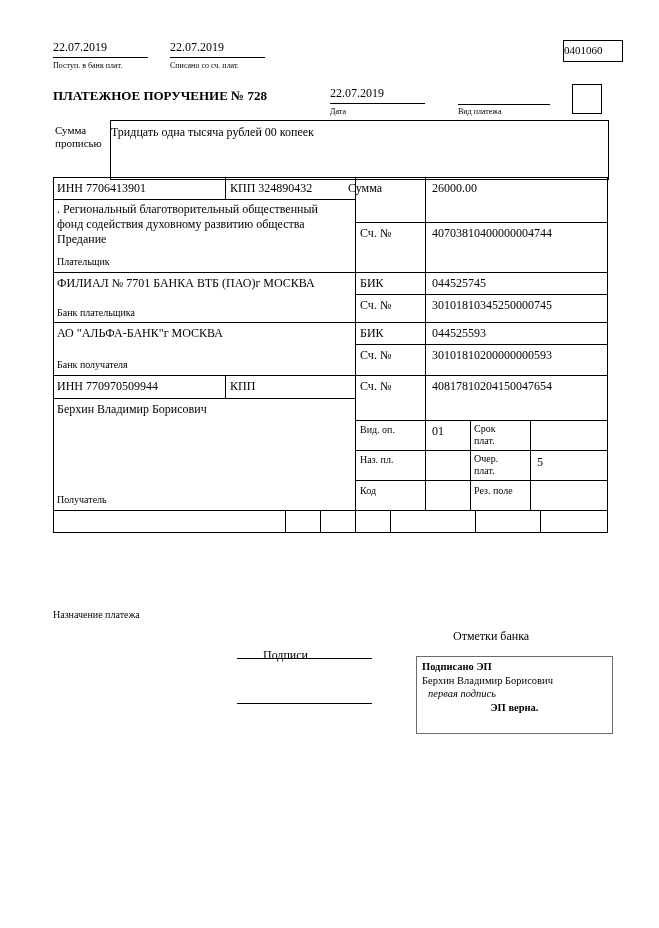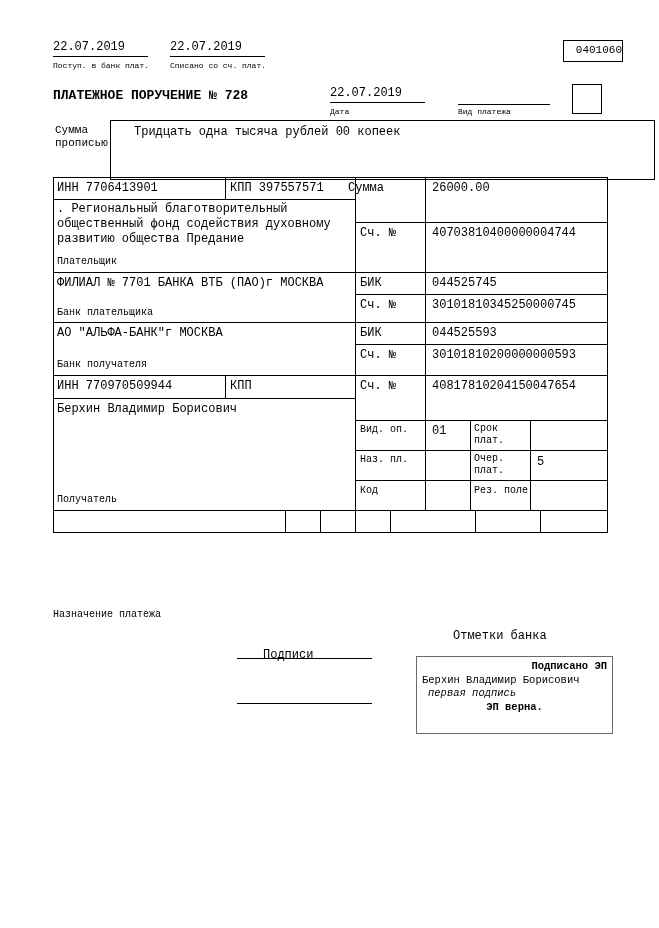--- a/index.html
+++ b/index.html
@@ -1,16 +1,16 @@
 <!DOCTYPE html>
 <html><head>
 <meta charset="utf-8">
 <style>
   html,body{margin:0;padding:0;background:#ffffff}
-  .page{position:relative;width:659px;height:928px;background:#fff;font-family:Liberation Mono, monospace;font-size:12px;color:#000;overflow:hidden}
+  .page{position:relative;width:659px;height:928px;background:#fff;font-family:Liberation Serif, serif;font-size:12px;color:#000;overflow:hidden}
   .abs{position:absolute}
   .hl{position:absolute;height:1px;background:#000}
   .vl{position:absolute;width:1px;background:#000}
   .sm{font-size:8px}
   .lbl{font-size:10px}
   .b{font-weight:bold}
   .box{position:absolute;border:1px solid #000}
   .ul{border-bottom:1px solid #000;padding-bottom:2px}
   .stamp{position:absolute;border:1px solid #3a3ac0;color:#2323c0;font-size:10px;line-height:13px;padding:3px 5px}
   .stamp div{min-height:13px}
@@ -18,31 +18,31 @@
 </style>
 </head>
 <body>
 
 <div class="page">
 
   <div class="abs ul" style="left:53px;top:40px;width:95px">22.07.2019</div>
   <div class="abs sm" style="left:53px;top:61px">Поступ. в банк плат.</div>
   <div class="abs ul" style="left:170px;top:40px;width:95px">22.07.2019</div>
   <div class="abs sm" style="left:170px;top:61px">Списано со сч. плат.</div>
-  <div class="box" style="left:563px;top:40px;width:58px;height:20px;text-align:right;line-height:19px;font-size:11px">0401060</div>
+  <div class="box" style="left:563px;top:40px;width:58px;height:20px;text-align:left;line-height:19px;font-size:11px">0401060</div>
 
   <div class="abs b" style="left:53px;top:88px;font-size:13px">ПЛАТЕЖНОЕ ПОРУЧЕНИЕ № 728</div>
   <div class="abs ul" style="left:330px;top:86px;width:95px">22.07.2019</div>
   <div class="abs sm" style="left:330px;top:107px">Дата</div>
   <div class="abs" style="left:458px;top:86px;width:92px;height:18px;border-bottom:1px solid #000"></div>
   <div class="abs sm" style="left:458px;top:107px">Вид платежа</div>
   <div class="box" style="left:572px;top:84px;width:28px;height:28px"></div>
 
   <div class="abs" style="left:55px;top:124px;width:54px;font-size:11px;line-height:13px">Сумма прописью</div>
-  <div class="box" style="left:110px;top:120px;width:497px;height:50px;padding:4px 23px">Тридцать одна тысяча рублей 00 копеек</div>
+  <div class="box" style="left:110px;top:120px;width:497px;height:50px;padding:4px 0">Тридцать одна тысяча рублей 00 копеек</div>
 
   <div class="hl" style="left:53px;top:177px;width:554px"></div>
   <div class="hl" style="left:53px;top:199px;width:302px"></div>
   <div class="hl" style="left:355px;top:222px;width:252px"></div>
   <div class="hl" style="left:53px;top:272px;width:554px"></div>
   <div class="hl" style="left:355px;top:294px;width:252px"></div>
   <div class="hl" style="left:53px;top:322px;width:554px"></div>
   <div class="hl" style="left:355px;top:344px;width:252px"></div>
   <div class="hl" style="left:53px;top:375px;width:554px"></div>
   <div class="hl" style="left:53px;top:398px;width:302px"></div>
@@ -60,21 +60,21 @@
   <div class="vl" style="left:425px;top:177px;height:333px"></div>
   <div class="vl" style="left:470px;top:420px;height:90px"></div>
   <div class="vl" style="left:530px;top:420px;height:90px"></div>
   <div class="vl" style="left:285px;top:510px;height:22px"></div>
   <div class="vl" style="left:320px;top:510px;height:22px"></div>
   <div class="vl" style="left:390px;top:510px;height:22px"></div>
   <div class="vl" style="left:475px;top:510px;height:22px"></div>
   <div class="vl" style="left:540px;top:510px;height:22px"></div>
 
   <div class="abs" style="left:57px;top:181px">ИНН 7706413901</div>
-  <div class="abs" style="left:230px;top:181px">КПП 397557571</div>
+  <div class="abs" style="left:230px;top:181px">КПП 324890432</div>
   <div class="abs" style="left:348px;top:181px">Сумма</div>
   <div class="abs" style="left:432px;top:181px">26000.00</div>
 
   <div class="abs" style="left:57px;top:202px;width:278px;line-height:15px">. Региональный благотворительный общественный фонд содействия духовному развитию общества Предание</div>
   <div class="abs lbl" style="left:57px;top:256px">Плательщик</div>
   <div class="abs" style="left:360px;top:226px">Сч. №</div>
   <div class="abs" style="left:432px;top:226px">40703810400000004744</div>
 
   <div class="abs" style="left:57px;top:276px">ФИЛИАЛ № 7701 БАНКА ВТБ (ПАО)г МОСКВА</div>
   <div class="abs" style="left:360px;top:276px">БИК</div>
@@ -108,19 +108,19 @@
 
   <div class="abs lbl" style="left:53px;top:609px">Назначение платежа</div>
 
 
   <div class="abs" style="left:263px;top:648px">Подписи</div>
   <div class="abs" style="left:453px;top:629px">Отметки банка</div>
   <div class="hl" style="left:237px;top:658px;width:135px"></div>
   <div class="hl" style="left:237px;top:703px;width:135px"></div>
 
   <div class="ep" style="left:416px;top:656px;width:185px;height:70px">
-    <div class="b" style="text-align:right">Подписано ЭП</div>
+    <div class="b" style="text-align:left">Подписано ЭП</div>
     <div>Берхин Владимир Борисович</div>
     <div style="font-style:italic;padding-left:6px">первая подпись</div>
     <div class="b" style="text-align:center">ЭП верна.</div>
   </div>
 
 </div>
 
 </body></html>

